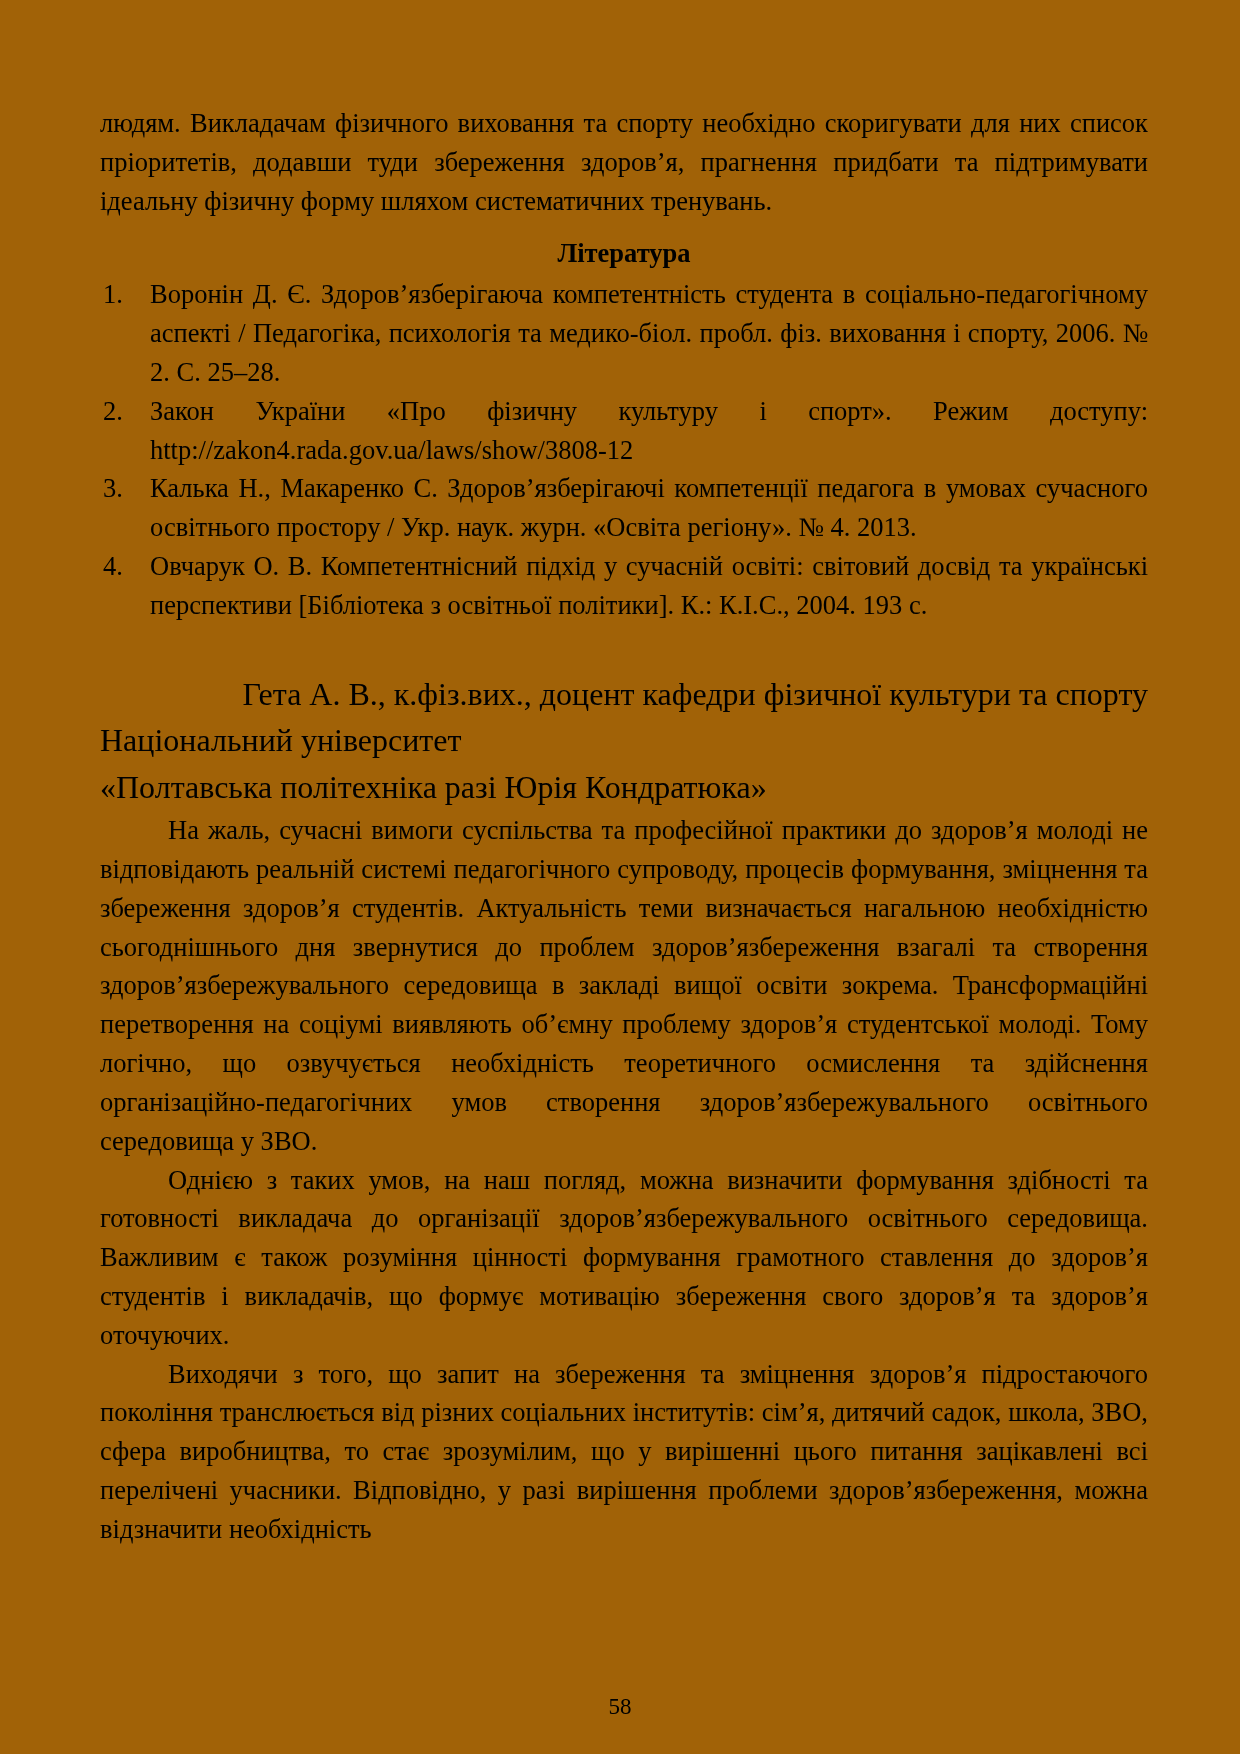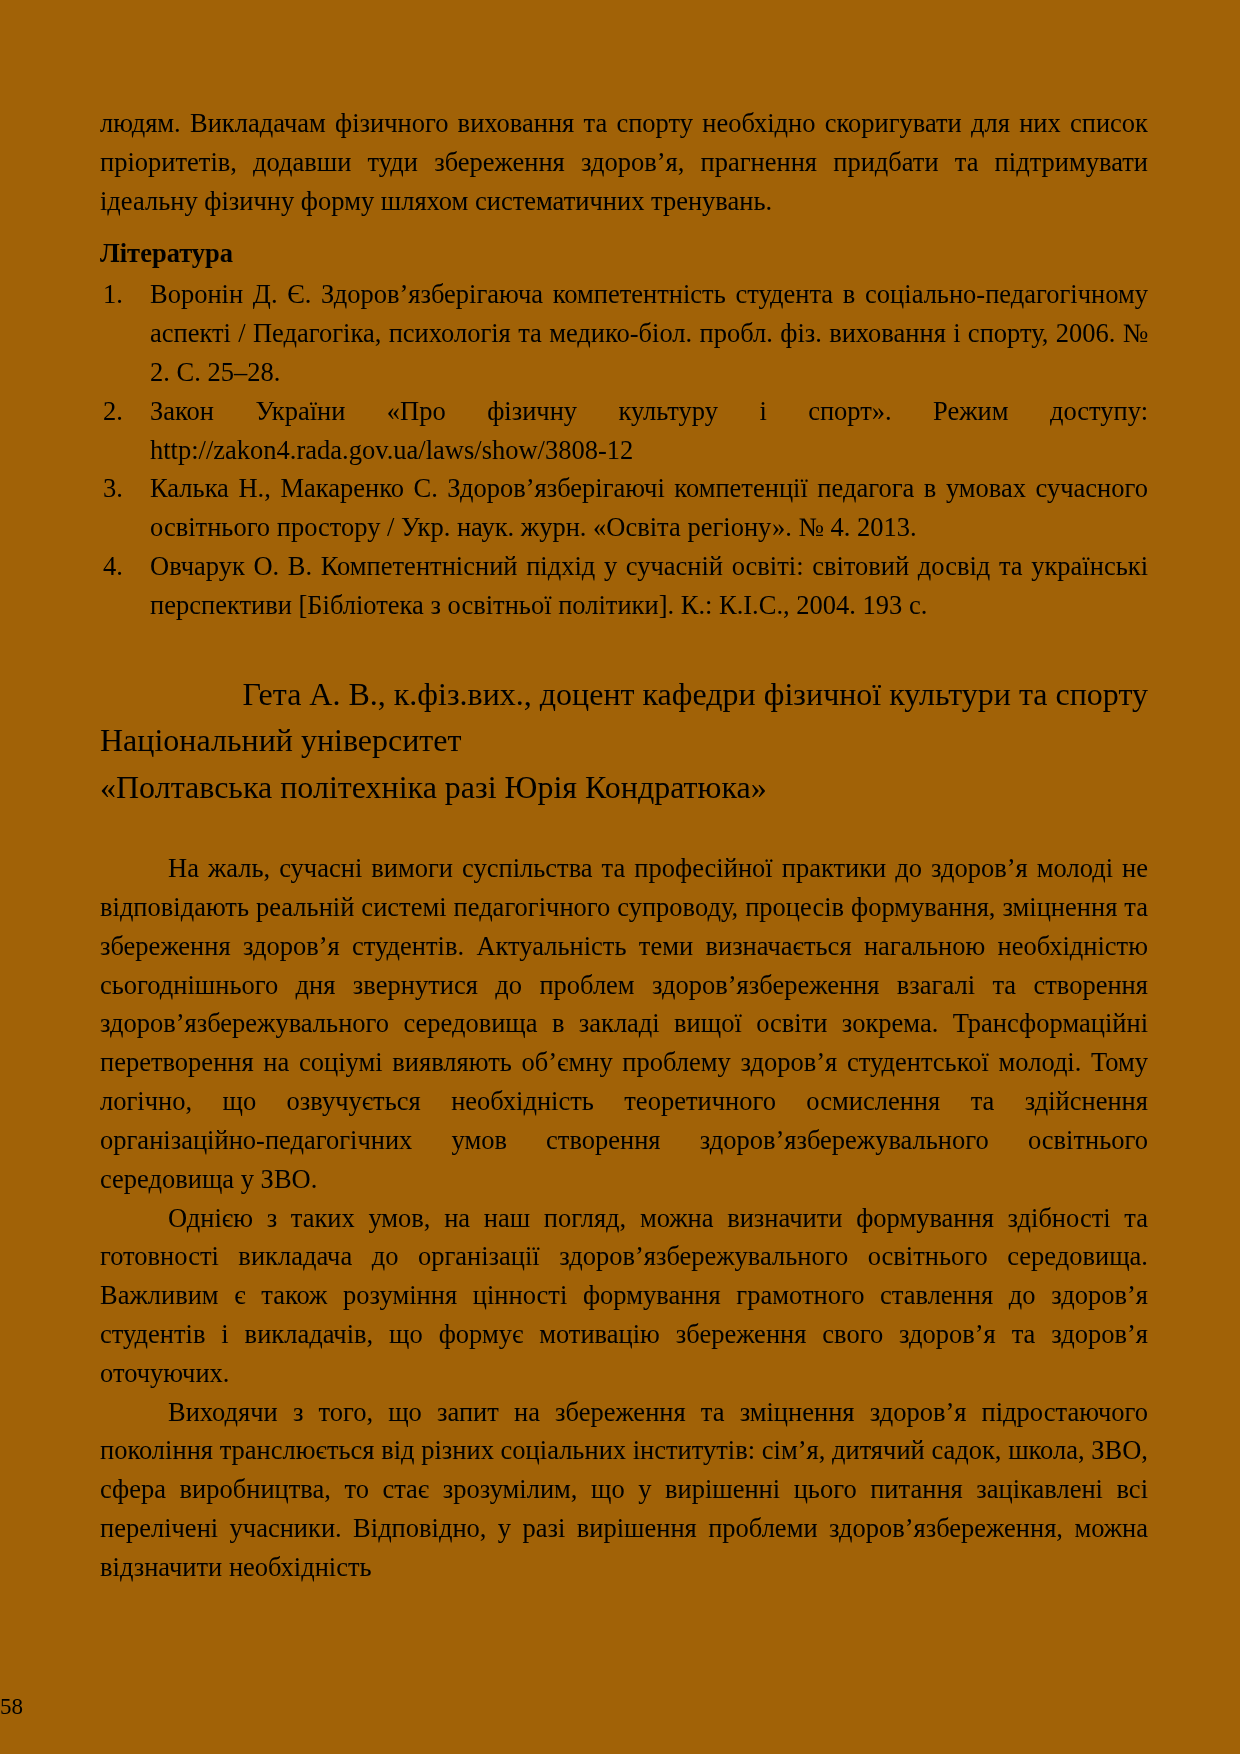--- a/index.html
+++ b/index.html
@@ -32,21 +32,21 @@
   }
   .cont-para {
     text-indent: 0;
   }
   .indent-para {
     text-indent: 68px;
   }
   .section-heading {
     font-size: 26.5px;
     font-weight: bold;
-    text-align: left;
+    text-align: center;
     margin: 14px 0 2px 0;
     line-height: 1.465;
   }
   ol.refs {
     list-style: none;
     margin: 0;
     padding: 0;
     counter-reset: refcounter;
   }
   ol.refs > li {
@@ -86,30 +86,30 @@
     font-size: 27px;
     font-weight: bold;
     text-align: center;
     line-height: 1.42;
     letter-spacing: 0.1px;
   }
   .article-title .t-line {
     display: block;
   }
   .article-body {
-    margin-top: 38px;
   }
   .article-body p {
     margin: 0;
   }
   .page-number {
     position: absolute;
     left: 0;
     right: 0;
     bottom: 36px;
+    text-align: center;
     font-size: 23px;
     line-height: 1;
   }
 </style>
 </head>
 <body>
 
 <div class="page">
 
   <p class="body-text cont-para">людям. Викладачам фізичного виховання та спорту необхідно скоригувати для них список пріоритетів, додавши туди збереження здоров’я, прагнення придбати та підтримувати ідеальну фізичну форму шляхом систематичних тренувань.</p>

